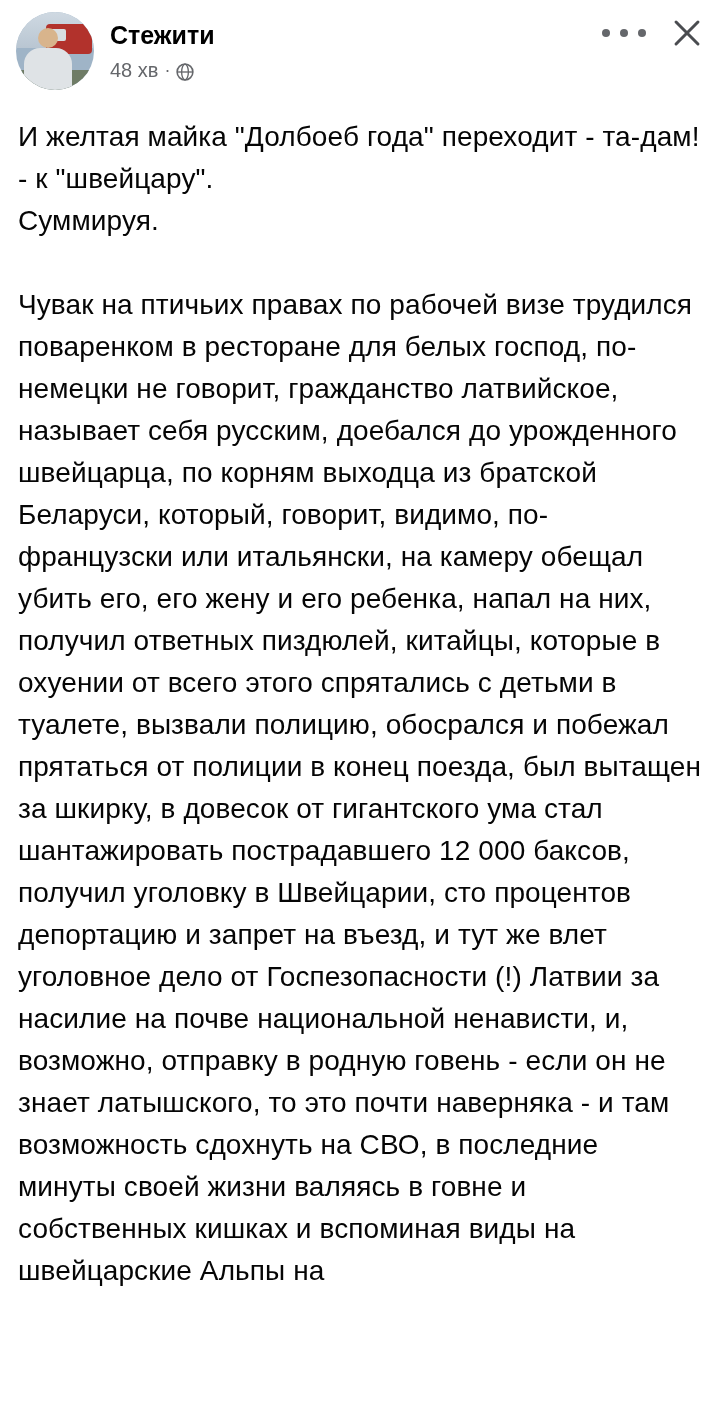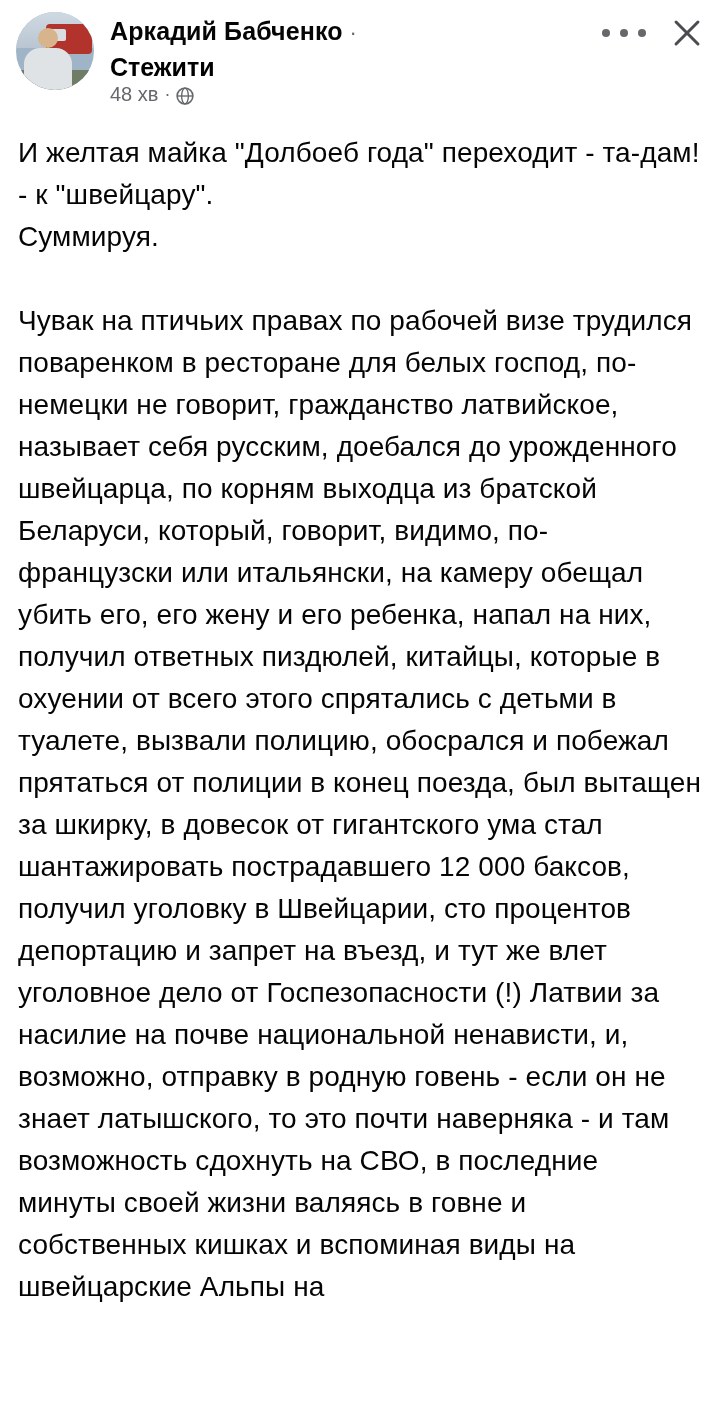--- a/index.html
+++ b/index.html
@@ -92,21 +92,21 @@
   }
   .follow-link {
     display: inline-block;
     margin-top: 4px;
     font-size: 25px;
     font-weight: bold;
     line-height: 30px;
     color: #000000;
   }
   .meta-line {
-    margin-top: 0;
+    margin-top: 8px;
     display: flex;
     align-items: center;
     font-size: 20px;
     color: #65676b;
     line-height: 24px;
   }
   .meta-line .dot {
     margin: 0 6px;
     font-size: 18px;
   }
@@ -183,24 +183,20 @@
 
   <div class="post-header">
     <div class="avatar">
       <div class="sky"></div>
       <div class="ground"></div>
       <div class="truck"></div>
       <div class="person-body"></div>
       <div class="person-head"></div>
     </div>
     <div class="header-text">
-      <div class="name-line">
-        <span>Аркадий Бабченко</span>
-        <span class="sep">·</span>
-      </div>
       <div>
         <span class="follow-link">Стежити</span>
       </div>
       <div class="meta-line">
         <span>48 хв</span>
         <span class="dot">·</span>
         <span class="globe-icon">
           <svg viewBox="0 0 16 16" width="18" height="18" aria-hidden="true">
             <circle cx="8" cy="8" r="7" fill="none" stroke="#65676b" stroke-width="1.4"></circle>
             <ellipse cx="8" cy="8" rx="3" ry="7" fill="none" stroke="#65676b" stroke-width="1.2"></ellipse>

